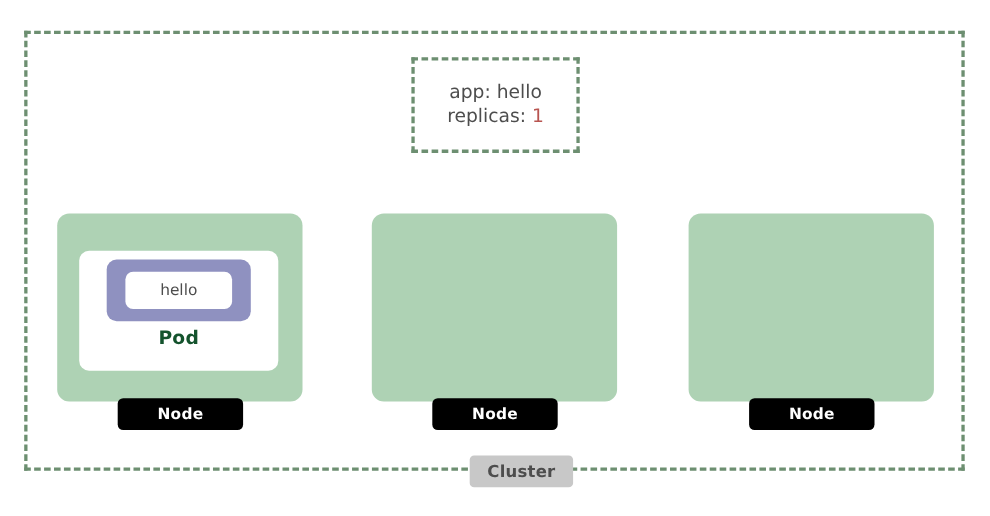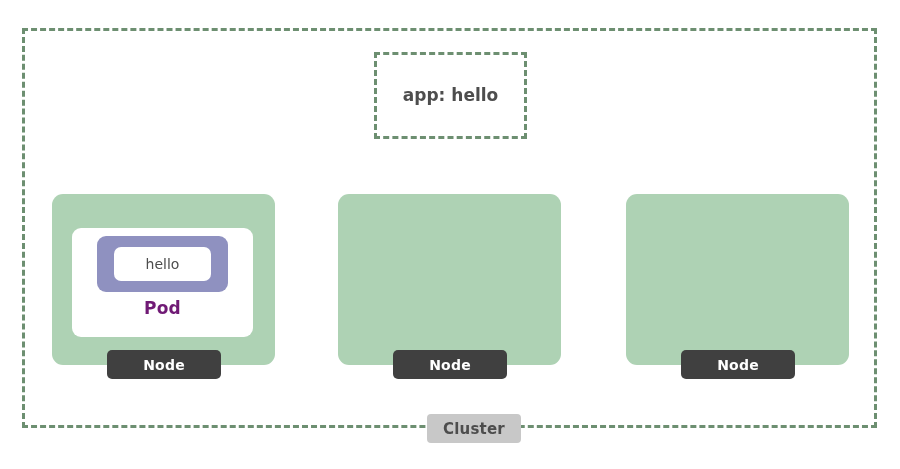--- a/index.html
+++ b/index.html
@@ -62,21 +62,21 @@
     box-sizing: border-box;
     display: flex;
     flex-direction: column;
     align-items: center;
     justify-content: center;
     background: #ffffff;
     z-index: 4;
   }
   .config-line {
     font-size: 17px;
-    font-weight: bold;
+    font-weight: normal;
     color: #4d4d4d;
     line-height: 1.28;
     white-space: nowrap;
   }
   .config-line .accent {
     color: #b85450;
   }
 
   
   .node {
@@ -86,24 +86,24 @@
     height: 171px;
     background: #aed2b4;
     border-radius: 11px;
   }
   .node-1 { left: 52px; }
   .node-2 { left: 338px; }
   .node-3 { left: 626px; }
 
   .node-badge {
     position: absolute;
-    top: 350px;
+    top: 362px;
     width: 114px;
     height: 29px;
-    background: #404040;
+    background: #000000;
     border-radius: 5px;
     display: flex;
     align-items: center;
     justify-content: center;
     font-size: 14px;
     font-weight: bold;
     color: #ffffff;
     letter-spacing: 0.2px;
     z-index: 5;
   }
@@ -147,35 +147,39 @@
     justify-content: center;
     font-size: 14px;
     font-weight: normal;
     color: #4d4d4d;
   }
 
   .pod-label {
     margin-top: 6px;
     font-size: 17px;
     font-weight: bold;
-    color: #701a75;
+    color: #14532d;
     letter-spacing: 0.2px;
   }
 </style>
 </head>
 <body>
 
 <div id="canvas">
 
   <div class="cluster-box"></div>
 
   <div class="config-box">
     <div class="config-line">
       <span>app:</span>
       <span>hello</span>
+    </div>
+    <div class="config-line">
+      <span>replicas:</span>
+      <span class="accent">1</span>
     </div>
   </div>
 
   <div class="node node-1"></div>
   <div class="node node-2"></div>
   <div class="node node-3"></div>
 
   <div class="pod-card">
     <div class="container-box">
       <div class="container-inner">hello</div>

